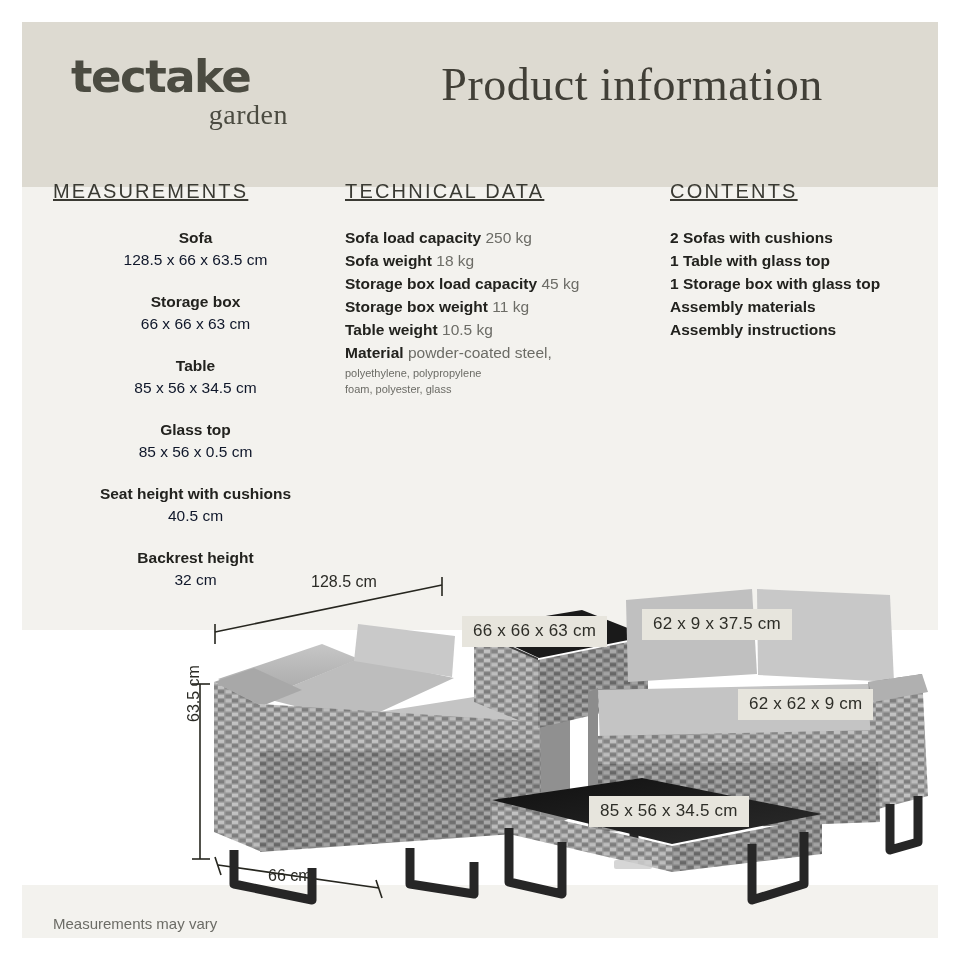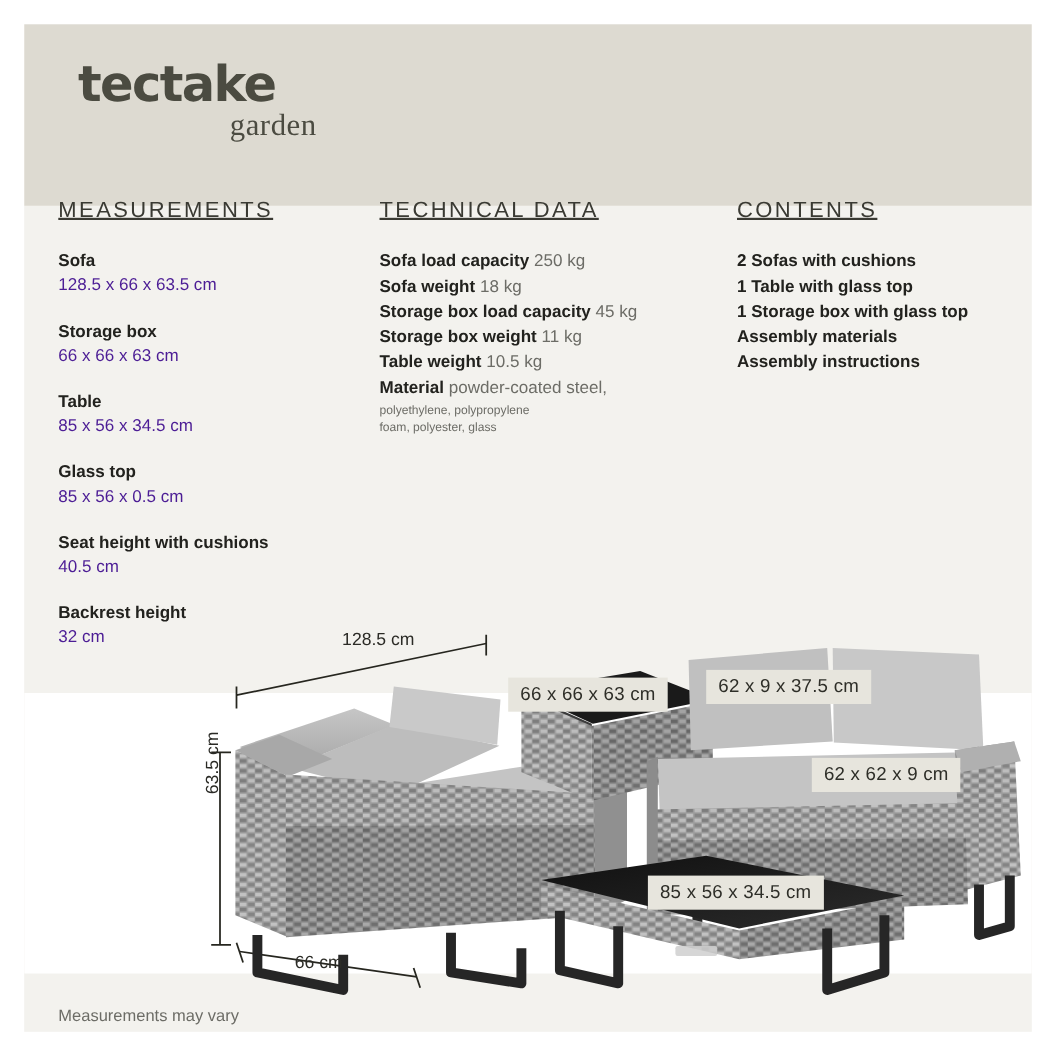--- a/index.html
+++ b/index.html
@@ -52,28 +52,28 @@
   #col-tech     { left: 323px; width: 320px; }
   #col-contents { left: 648px; width: 260px; }
 
   .col-head {
     font-size: 20px; font-weight: 400;
     letter-spacing: 2.2px;
     color: #3a3a33;
     margin-bottom: 24px;
     text-decoration: underline;
   }
-  .m-group { margin-bottom: 19px; }
+  .m-group { margin-bottom: 19px; text-align: center; }
   .m-name {
     font-size: 15.5px; font-weight: 700;
     color: #22221e; line-height: 1.45;
   }
   .m-val {
     font-size: 15.5px; font-weight: 400;
-    color: #4c1d95; line-height: 1.45;
+    color: #0f172a; line-height: 1.45;
   }
   .t-row { font-size: 15.5px; line-height: 1.48; }
   .t-row .lbl { font-weight: 700; color: #22221e; }
   .t-row .val { font-weight: 400; color: #6c6c66; }
   .t-cont    { font-size: 11px; line-height: 1.48;
                font-weight: 400; color: #6c6c66; }
   .c-row { font-size: 15.5px; line-height: 1.48;
            font-weight: 700; color: #22221e; }
 
   
@@ -124,20 +124,21 @@
 </head>
 <body>
 
 <div id="sheet">
 
   <div id="header">
     <div id="logo-block">
       <div id="logo-main">tectake</div>
       <div id="logo-sub">garden</div>
     </div>
+    <div id="doc-title">Product information</div>
   </div>
 
   <div class="col" id="col-measure">
     <div class="col-head">MEASUREMENTS</div>
 
     <div class="m-group">
       <div class="m-name">Sofa</div>
       <div class="m-val">128.5 x 66 x 63.5 cm</div>
     </div>
     <div class="m-group">

